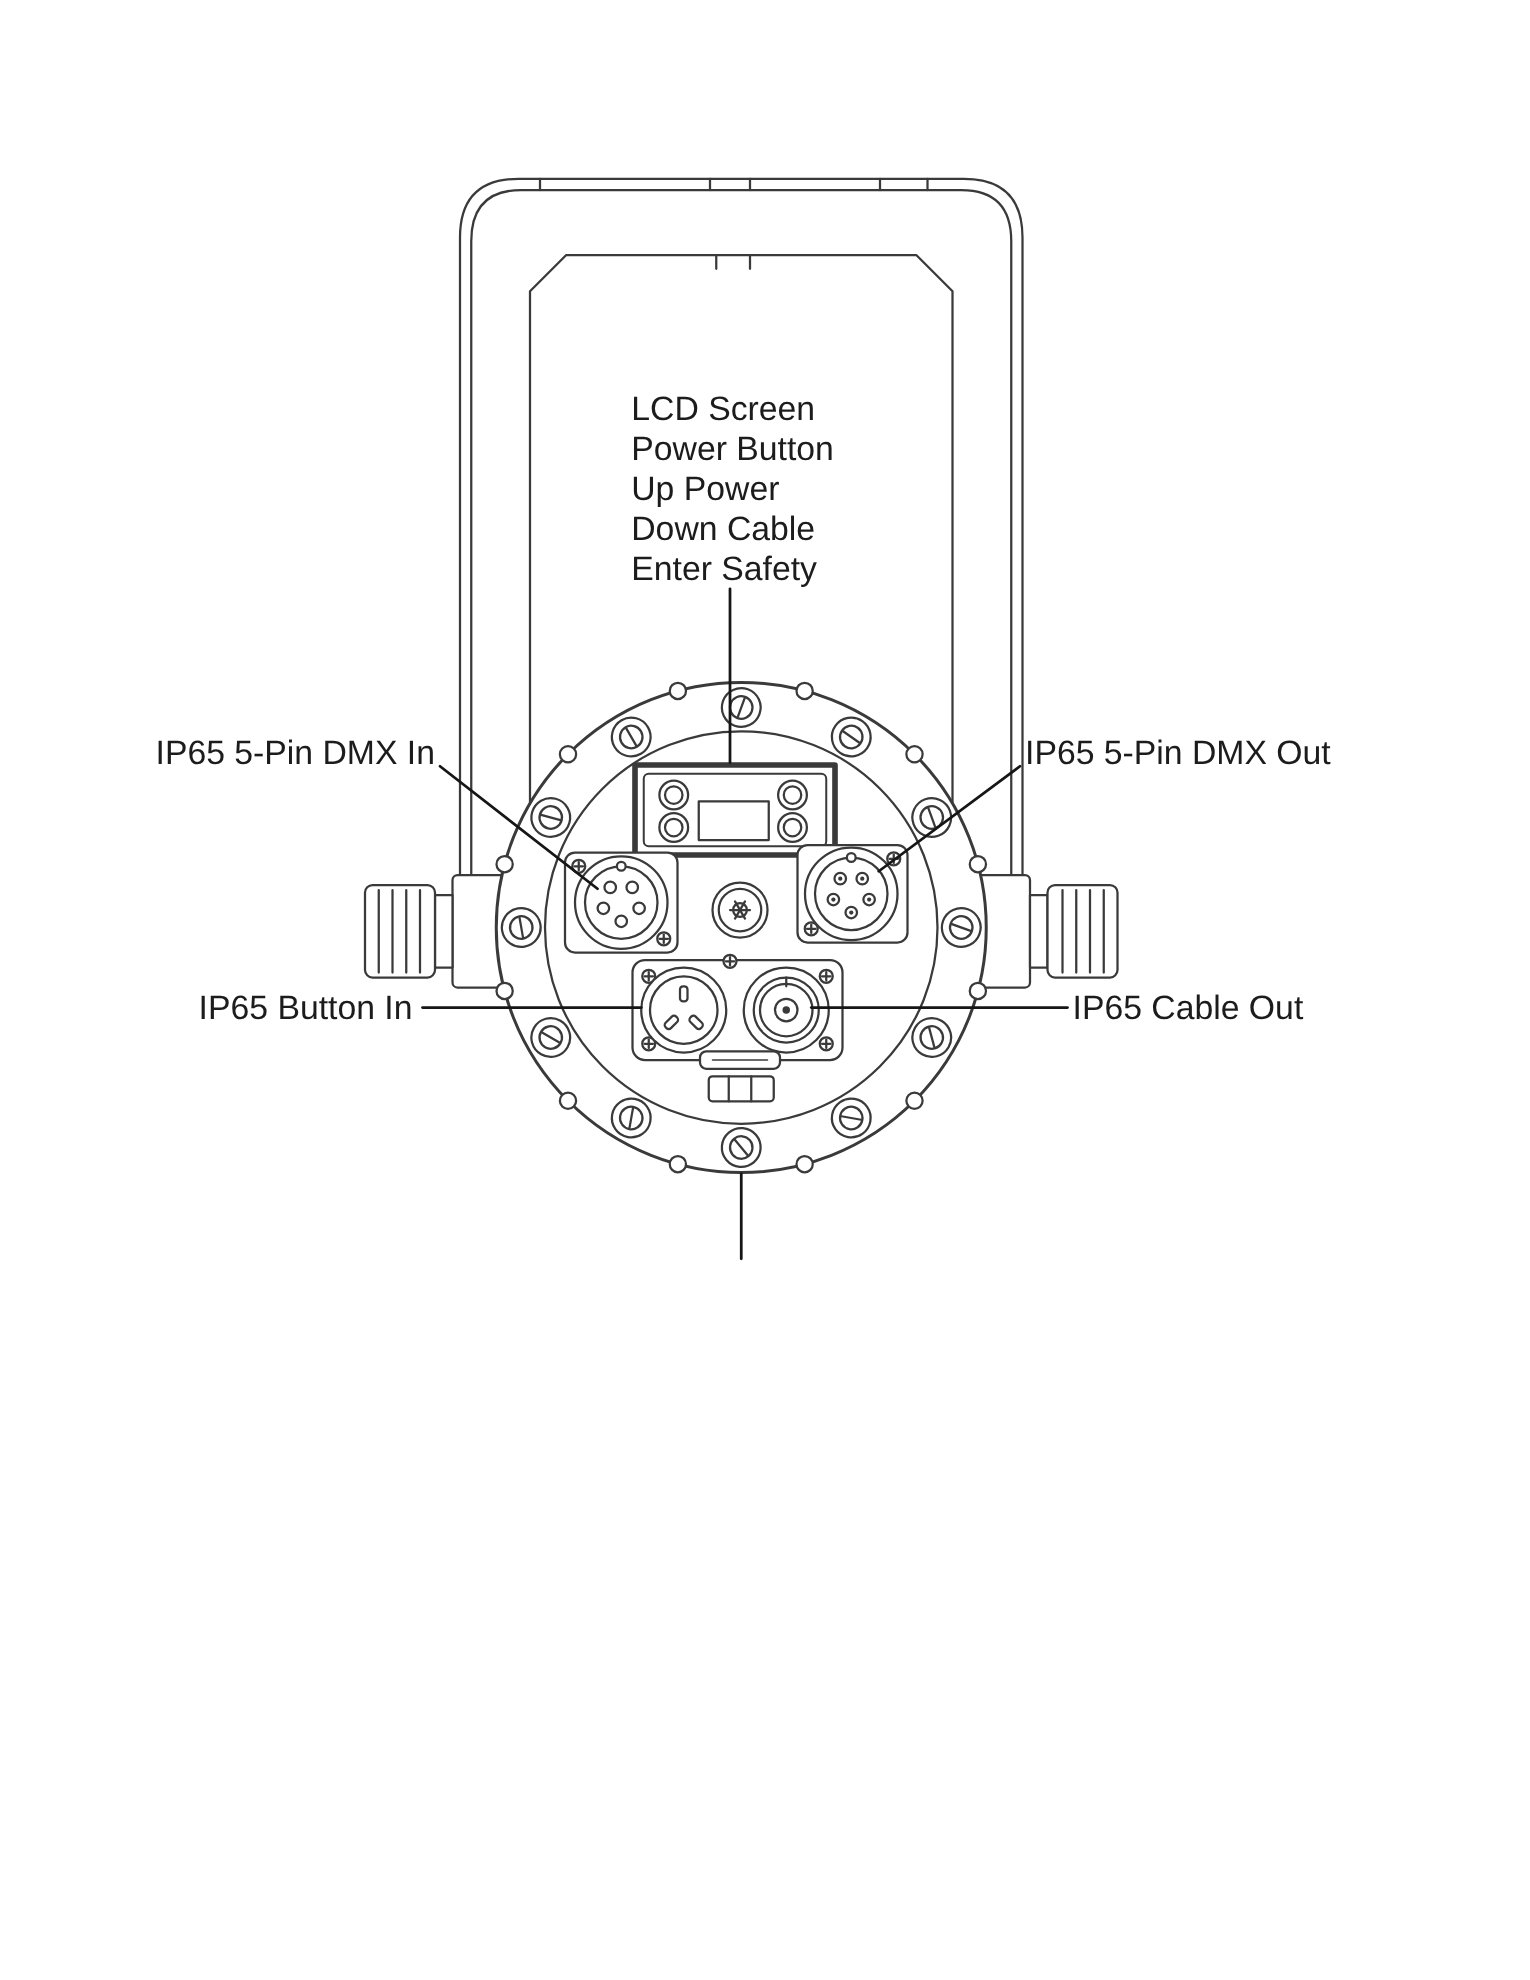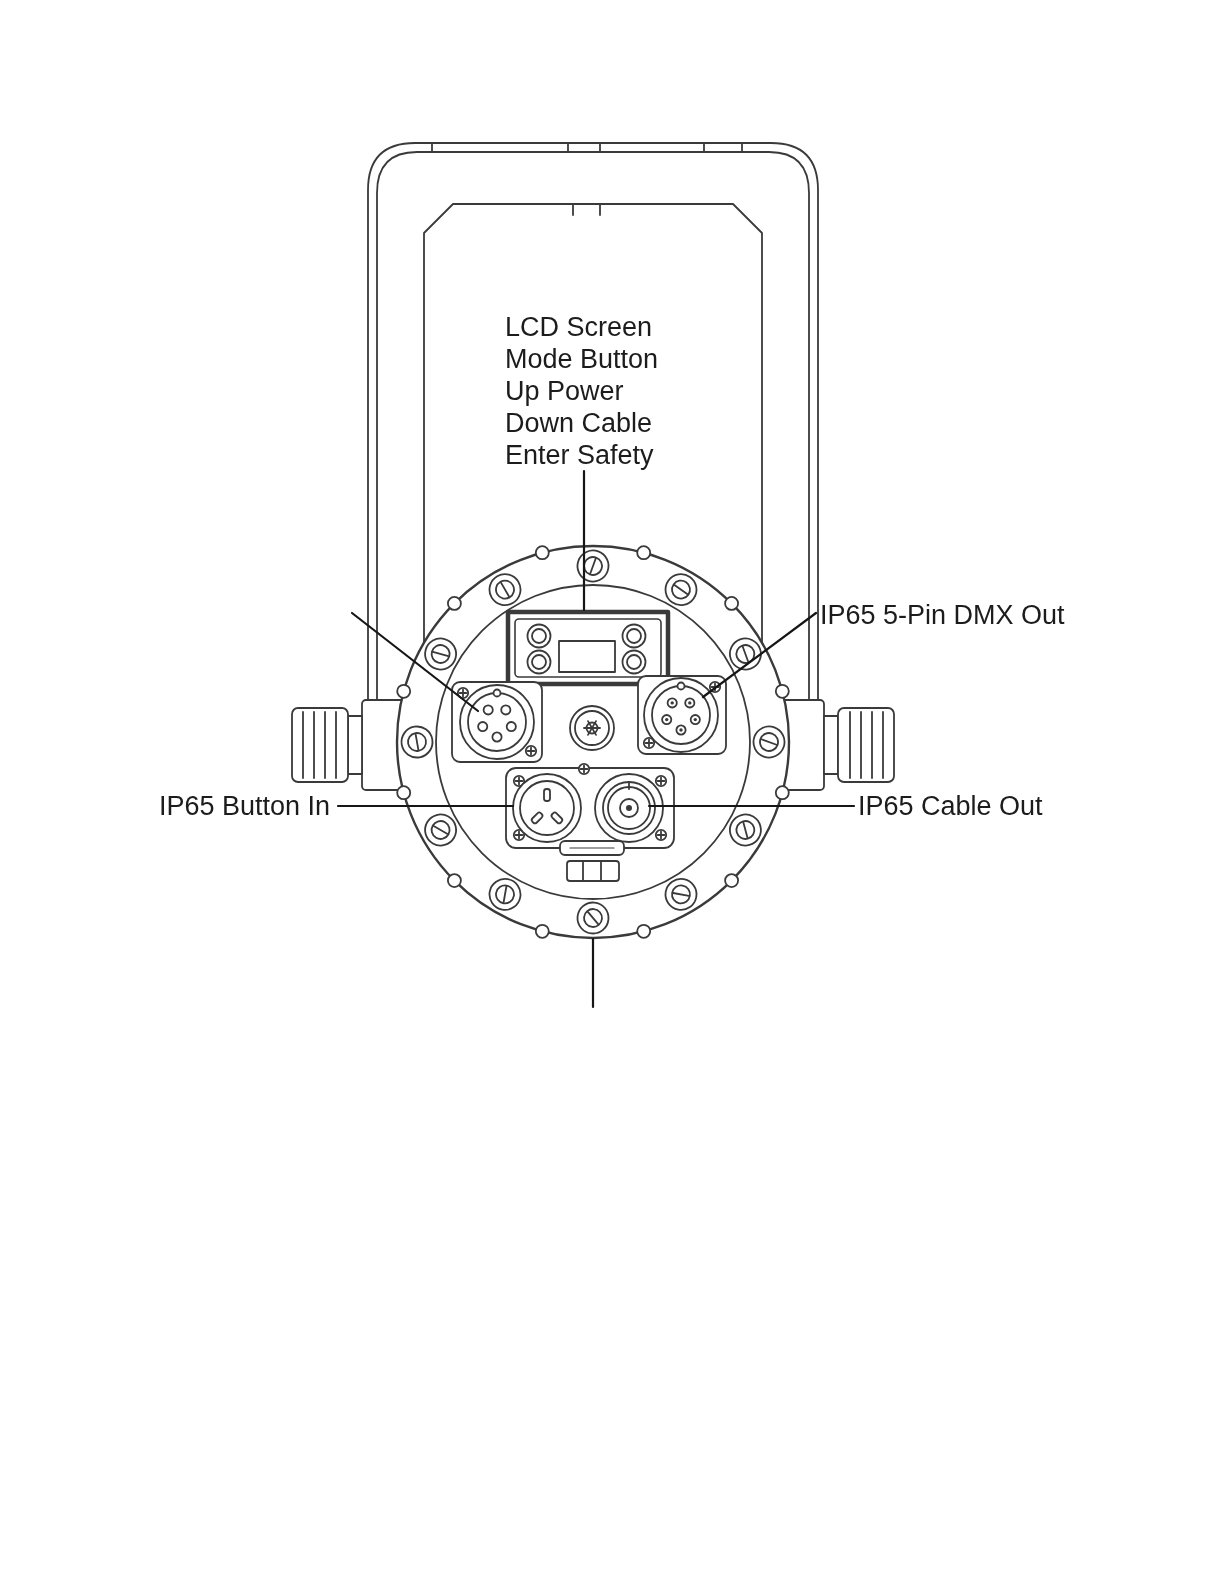--- a/index.html
+++ b/index.html
@@ -205,27 +205,28 @@
       <line x1="352" y1="613" x2="478" y2="711"></line>
       <line x1="816" y1="613" x2="703" y2="697"></line>
       <line x1="338" y1="806" x2="513" y2="806"></line>
       <line x1="649" y1="806" x2="854" y2="806"></line>
       <line x1="593" y1="939" x2="593" y2="1007"></line>
     </g>
   </svg>
 
   <div class="lbl" style="left:505px;top:311px;">
     <div>LCD Screen</div>
-    <div>Mode Button</div>
+    <div>Power Button</div>
     <div>Up Power</div>
     <div>Down Cable</div>
     <div>Enter Safety</div>
   </div>
 
-
-  <div class="lbl" style="left:820px;top:586px;margin-top:13px;">IP65 5-Pin DMX Out</div>
+  <div class="lbl right" style="left:100px;top:586px;width:248px;">IP65 5-Pin DMX In</div>
+
+  <div class="lbl" style="left:820px;top:586px;">IP65 5-Pin DMX Out</div>
 
   <div class="lbl right" style="left:100px;top:790px;width:230px;">IP65 Button In</div>
 
   <div class="lbl" style="left:858px;top:790px;">IP65 Cable Out</div>
 
 
 </div>
 
 </body></html>

